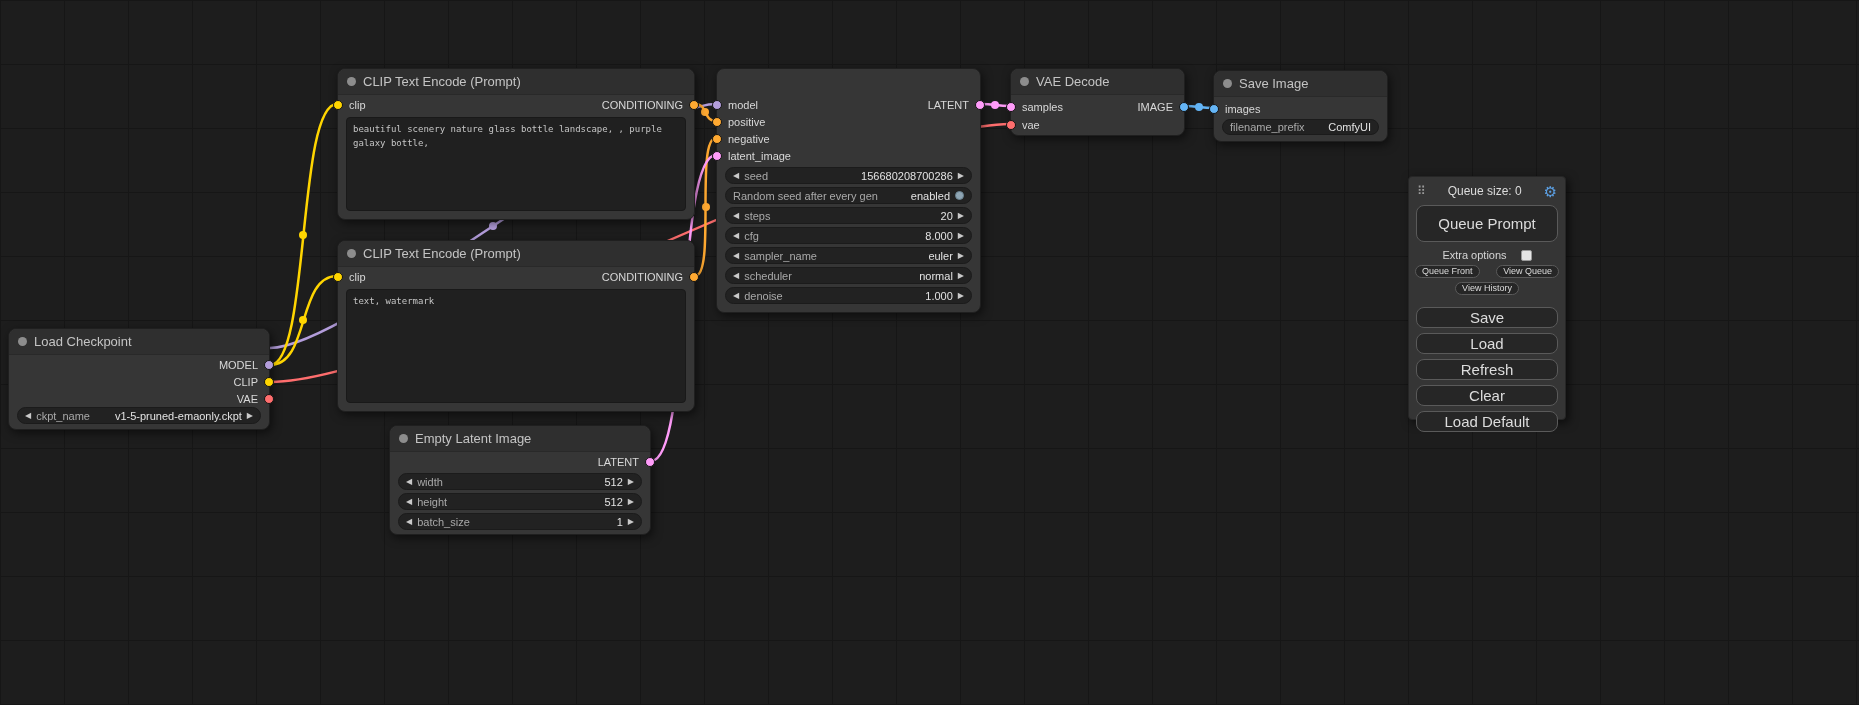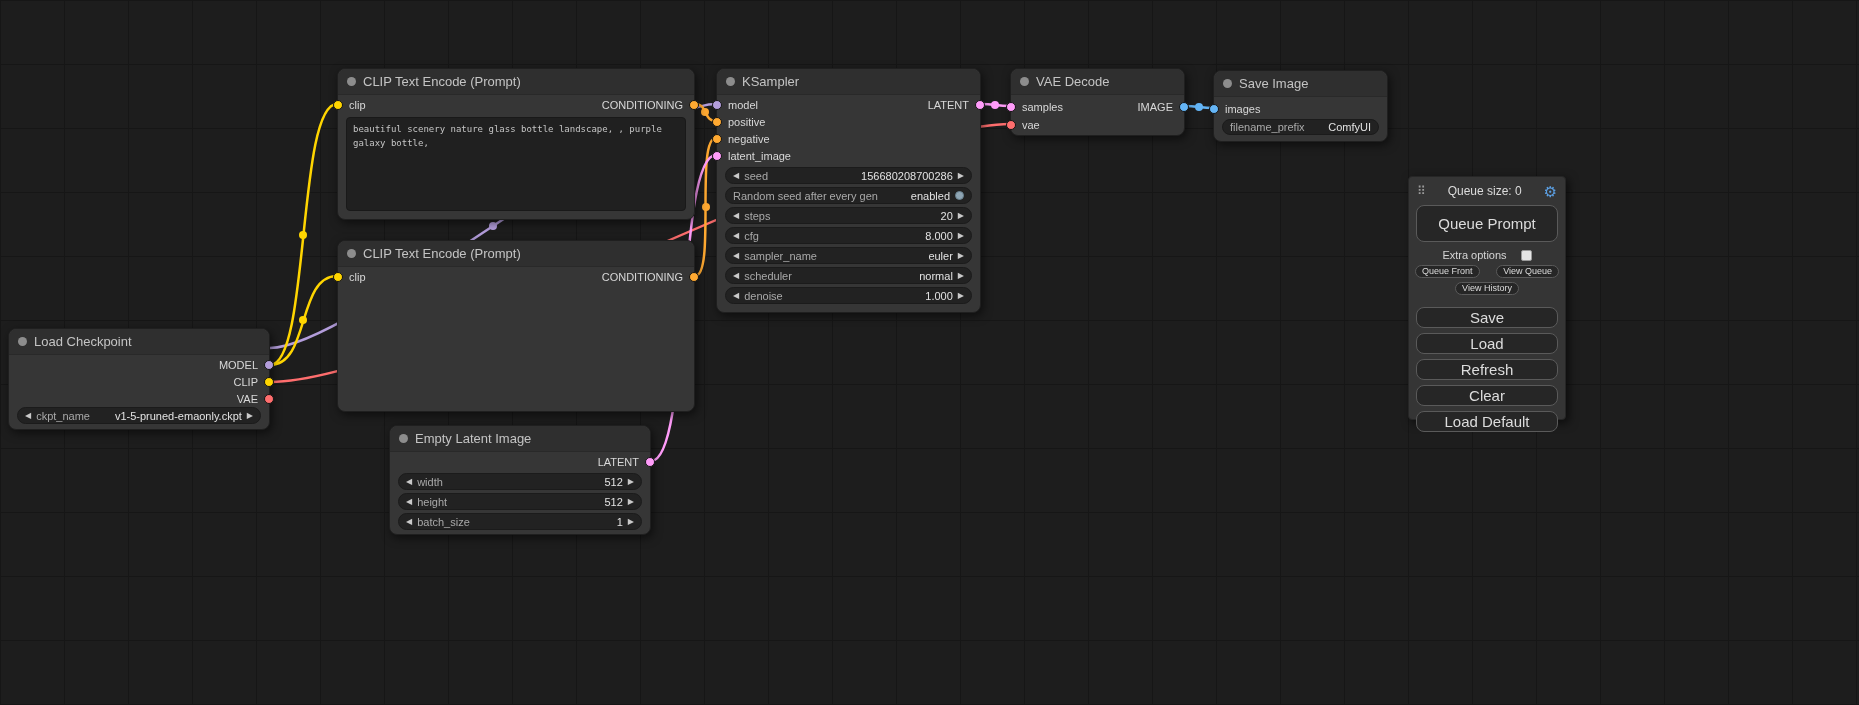--- a/index.html
+++ b/index.html
@@ -152,20 +152,21 @@
       <span class="ntext">CLIP Text Encode (Prompt)</span>
     </div>
     <div class="slot in" style="top:30px;">
       <span class="sdot" style="background-color: rgb(255, 213, 0);"></span>
       <span>clip</span>
     </div>
     <div class="slot out" style="top:30px;">
       <span>CONDITIONING</span>
       <span class="sdot" style="background-color: rgb(255, 169, 49);"></span>
     </div>
+    <div class="ptext" style="top:48px;">text, watermark</div>
   </div>
 
   <div class="node" style="left:389px;top:425px;width:262px;height:110px;">
     <div class="ntitle">
       <span class="cdot"></span>
       <span class="ntext">Empty Latent Image</span>
     </div>
     <div class="slot out" style="top:30px;">
       <span>LATENT</span>
       <span class="sdot" style="background-color: rgb(255, 156, 249);"></span>
@@ -184,24 +185,20 @@
     </div>
     <div class="widget" style="top:87px;">
       <span class="warr">◀</span>
       <span class="wlabel">batch_size</span>
       <span class="wvalue">1</span>
       <span class="warr">▶</span>
     </div>
   </div>
 
   <div class="node" style="left:716px;top:68px;width:265px;height:245px;">
-    <div class="ntitle">
-      <span class="cdot"></span>
-      <span class="ntext">KSampler</span>
-    </div>
     <div class="slot in" style="top:30px;">
       <span class="sdot" style="background-color: rgb(179, 157, 219);"></span>
       <span>model</span>
     </div>
     <div class="slot out" style="top:30px;">
       <span>LATENT</span>
       <span class="sdot" style="background-color: rgb(255, 156, 249);"></span>
     </div>
     <div class="slot in" style="top:47px;">
       <span class="sdot" style="background-color: rgb(255, 169, 49);"></span>

